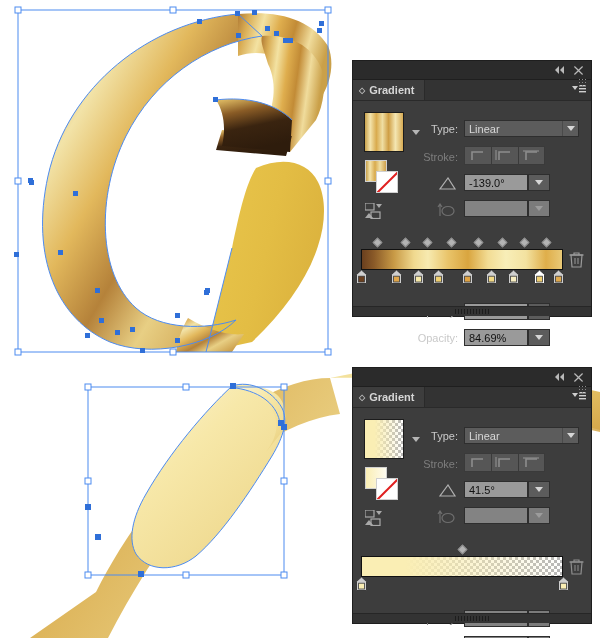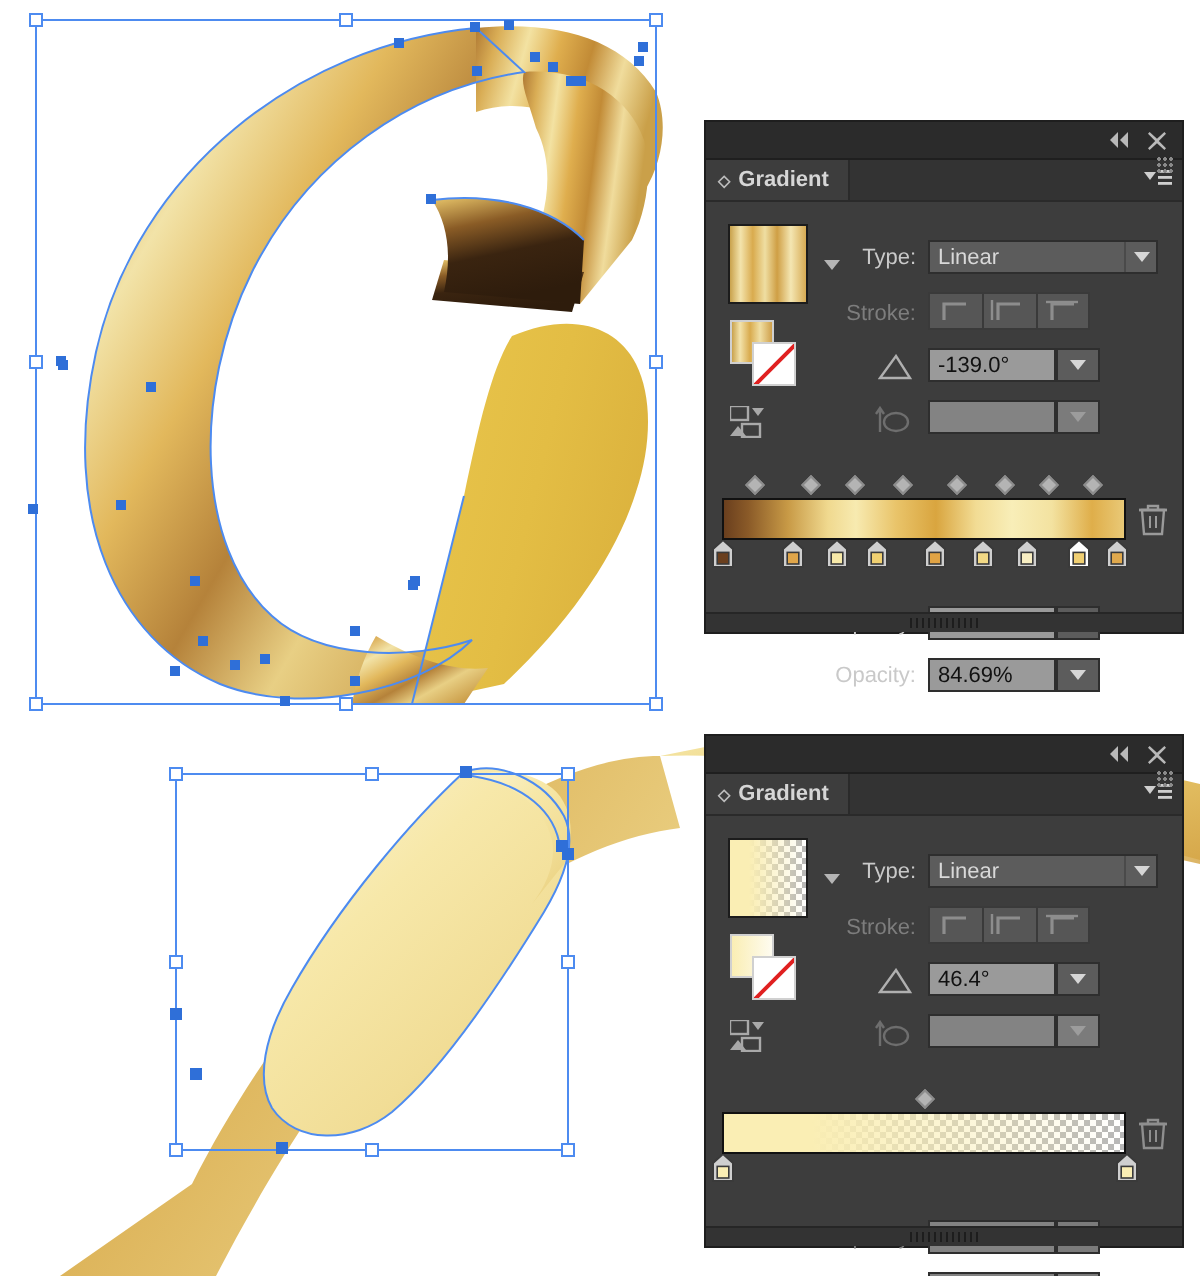--- a/index.html
+++ b/index.html
@@ -633,21 +633,21 @@
         </svg>
       </div>
     </div>
 
     <div class="angle-icon" style="left:86px;top:76px;">
       <svg width="18" height="13" viewBox="0 0 18 13">
         <path d="M1,12 L16,12 L9,1 Z" fill="none" stroke="#b0b0b0" stroke-width="1.2"></path>
       </svg>
     </div>
     <div class="field" style="left:111px;top:73px;width:64px;">
-      <span class="val">46.4°</span>
+      <span class="val">41.5°</span>
     </div>
     <div class="field dark" style="left:175px;top:73px;width:22px;">
       <span class="drop" style="width:100%;border-left:none;">
           <i class="caret-dn light"></i>
         </span>
     </div>
 
     <div class="aspect-icon" style="left:84px;top:102px;">
       <svg width="20" height="15" viewBox="0 0 20 15">
         <path d="M3,2 L3,13 M1,4 L3,1 L5,4" fill="none" stroke="#6e6e6e" stroke-width="1.2"></path>

